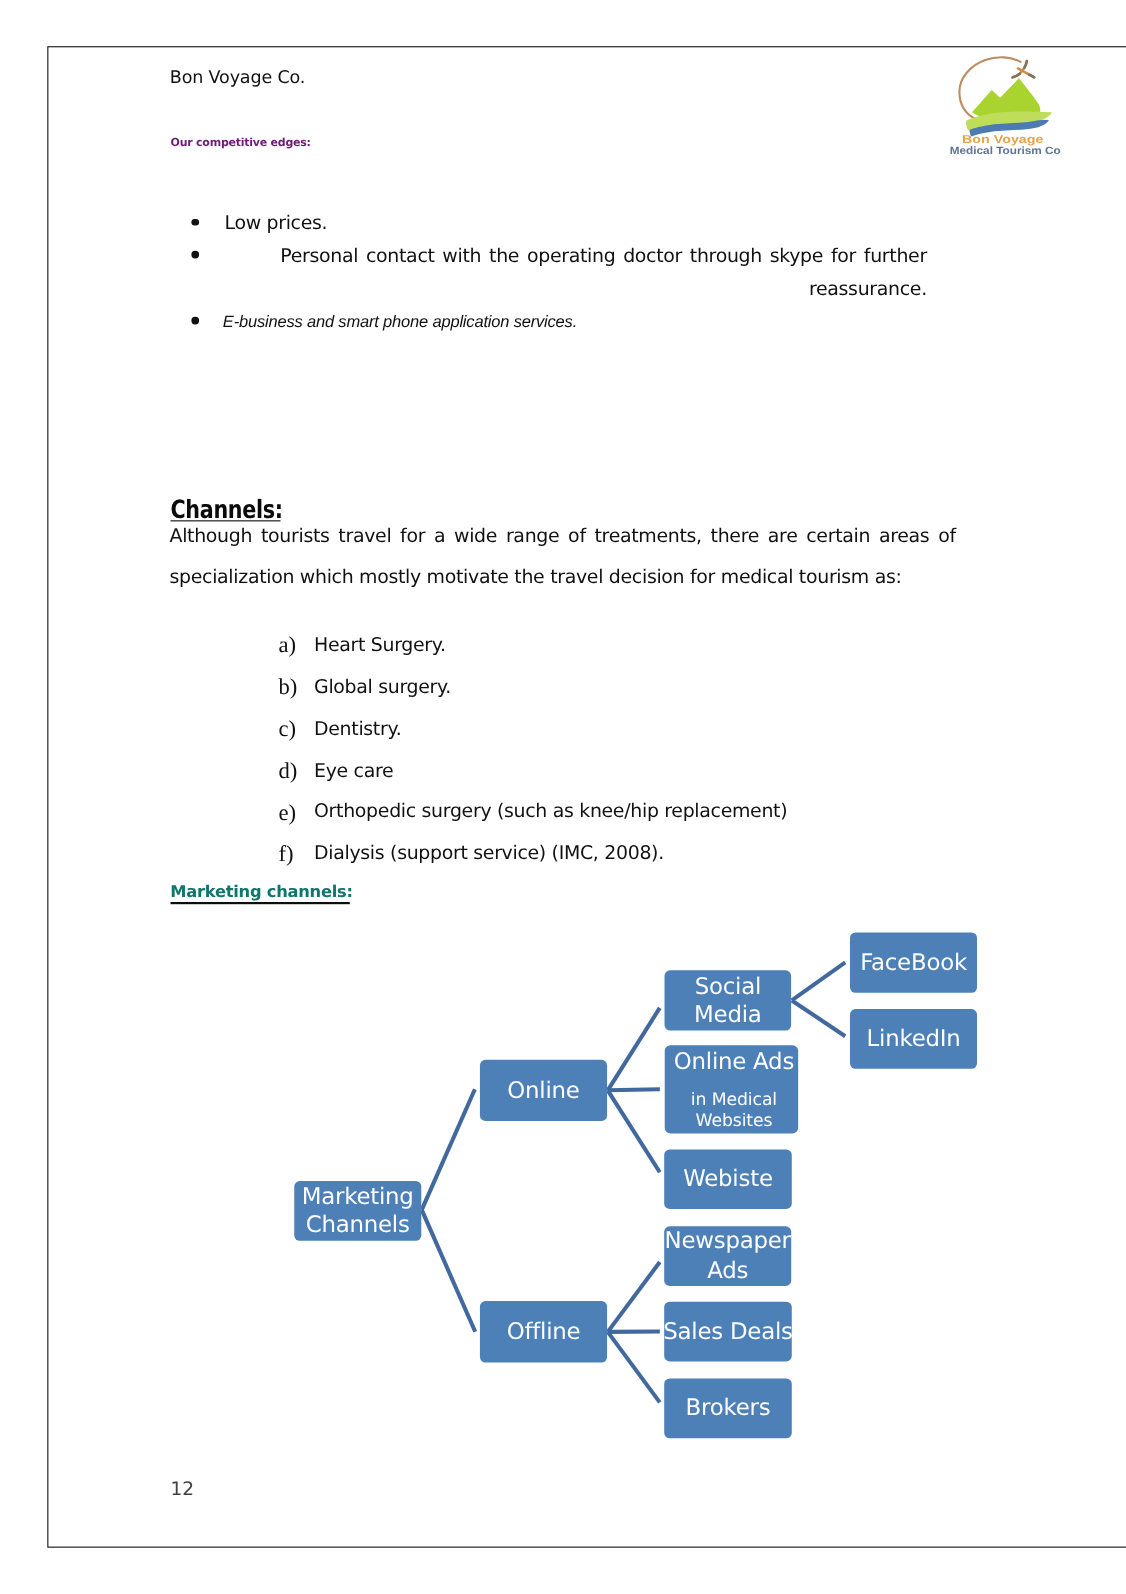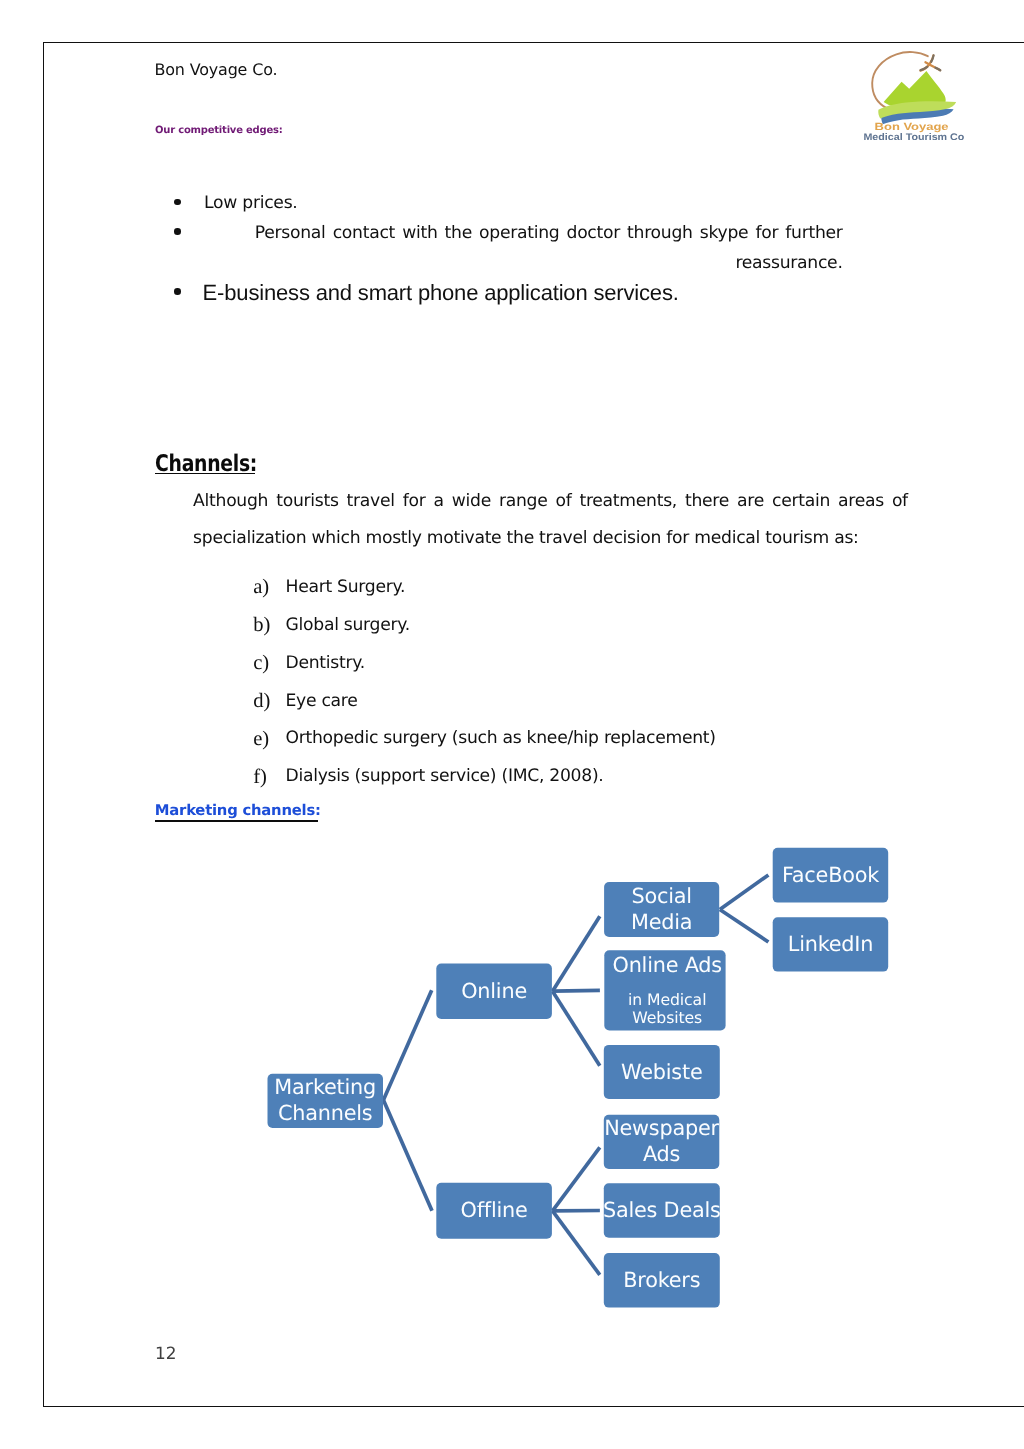--- a/index.html
+++ b/index.html
@@ -50,49 +50,49 @@
   }
   .bullet-item .bullet-dot {
     position:absolute; left:37.5px; top:9.5px;
     width:6.6px; height:6.6px; border-radius:50%;
     background:#111;
   }
   .bullet-item.noljust { text-align:right; word-spacing:1.9px; }
   .bullet-item.noljust > span[data-name="list-item-text"] { white-space:pre-line; }
   .bullet-item.arial {
     font-family:"Liberation Sans", sans-serif;
-    font-size:22px;
+    font-size:15px;
     letter-spacing:-0.17px;
+    font-style:italic;
   }
   .bullet-item.arial .bullet-dot { top:10.2px; }
   .bullet-item.arial { padding-left:66px; }
 
   .channels-heading {
     position:absolute; left:111.2px; top:408.3px;
     font-family:"DejaVu Sans", sans-serif;
     font-weight:bold; font-size:22.9px; color:#0b0b0b;
     letter-spacing:-0.35px;
     white-space:nowrap;
     transform:scaleX(0.822);
     transform-origin:left top;
   }
   .channels-underline {
     position:absolute; left:111.3px; top:429.7px;
     width:100.4px; height:1.6px; background:#0b0b0b;
   }
   .channels-intro {
-    position:absolute; left:110.5px; top:440px;
+    position:absolute; left:110.5px; top:427px;
     width:714.8px;
     font-family:"DejaVu Sans", sans-serif;
     font-size:17.2px; color:#111;
     line-height:37.3px;
     text-align:justify;
     text-align-last:left;
     letter-spacing:-0.28px;
-    margin-left:39px;
   }
   .alpha-list {
     position:absolute; left:209.6px; top:529.7px;
     width:620px;
   }
   .alpha-item {
     position:relative;
     height:37.9px;
     padding-left:32.3px;
     font-family:"DejaVu Sans", sans-serif;
@@ -104,21 +104,21 @@
   .alpha-item .marker {
     position:absolute; left:0; top:0.6px;
     font-family:"Liberation Serif", serif;
     font-size:20.6px;
     color:#111;
     letter-spacing:0;
   }
   .marketing-sub {
     position:absolute; left:111.2px; top:758.6px;
     font-family:"DejaVu Sans", sans-serif;
-    font-weight:bold; font-size:14.8px; color:#1d4ed8;
+    font-weight:bold; font-size:14.8px; color:#0f766e;
     letter-spacing:-0.22px;
     white-space:nowrap;
   }
   .marketing-sub-underline {
     position:absolute; left:111.4px; top:777.2px;
     width:162.6px; height:1.4px; background:#0d0d0d;
   }
   .page-number {
     position:absolute; left:111.3px; top:1300px;
     font-family:"DejaVu Sans", sans-serif;

